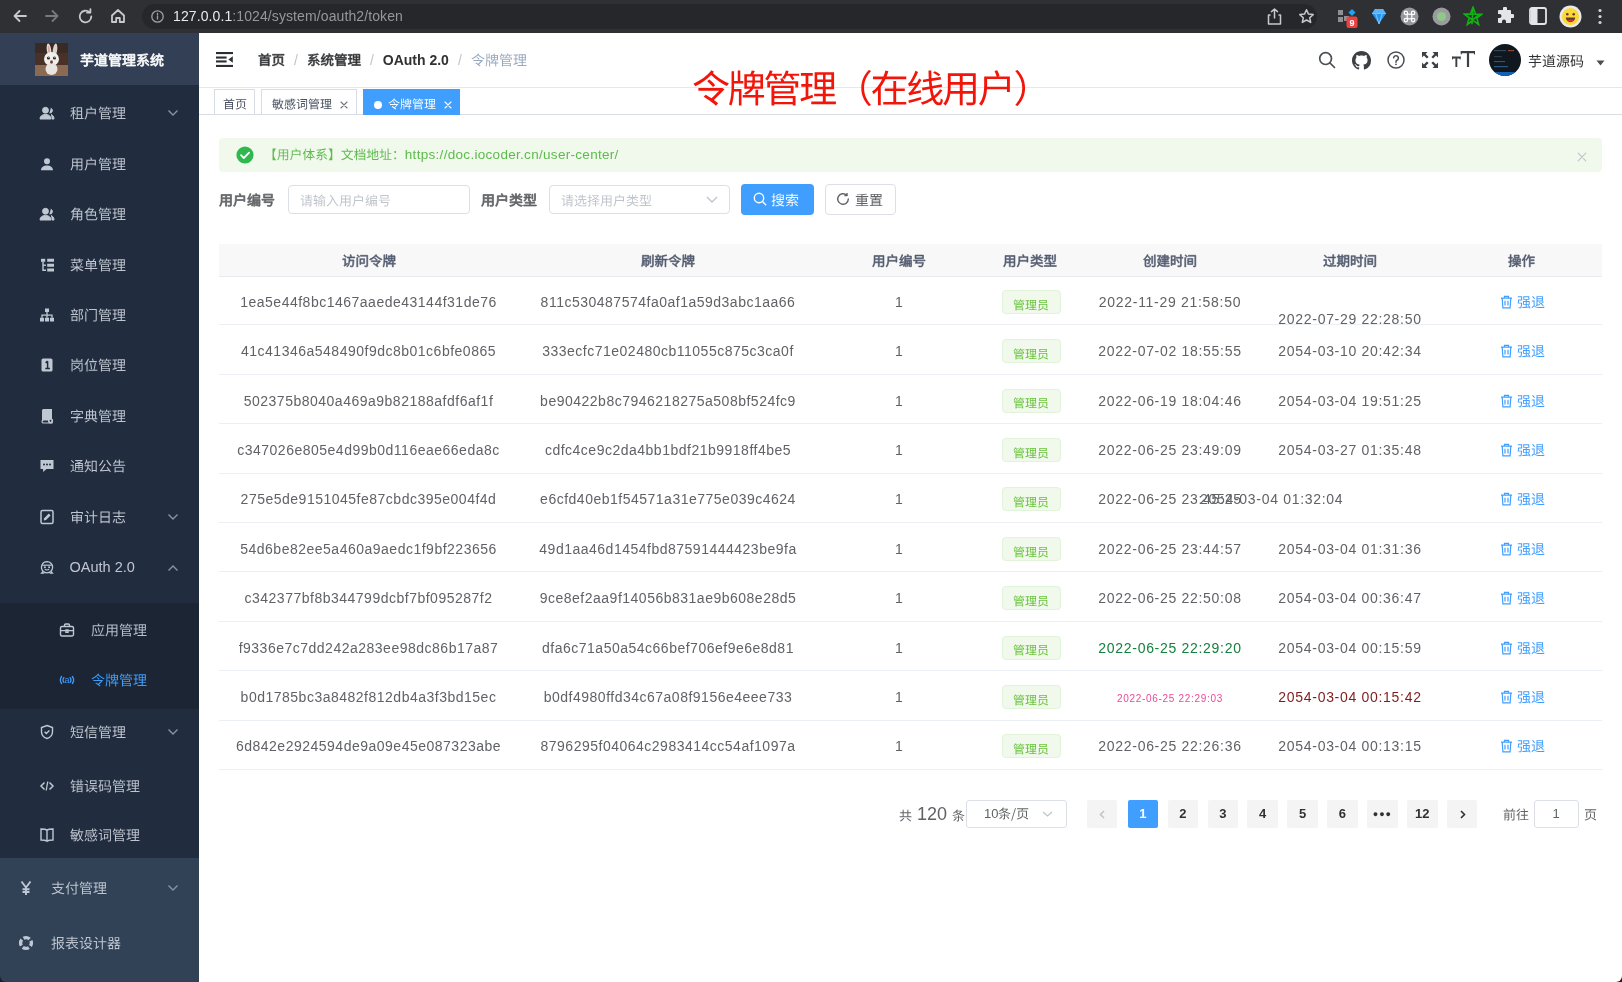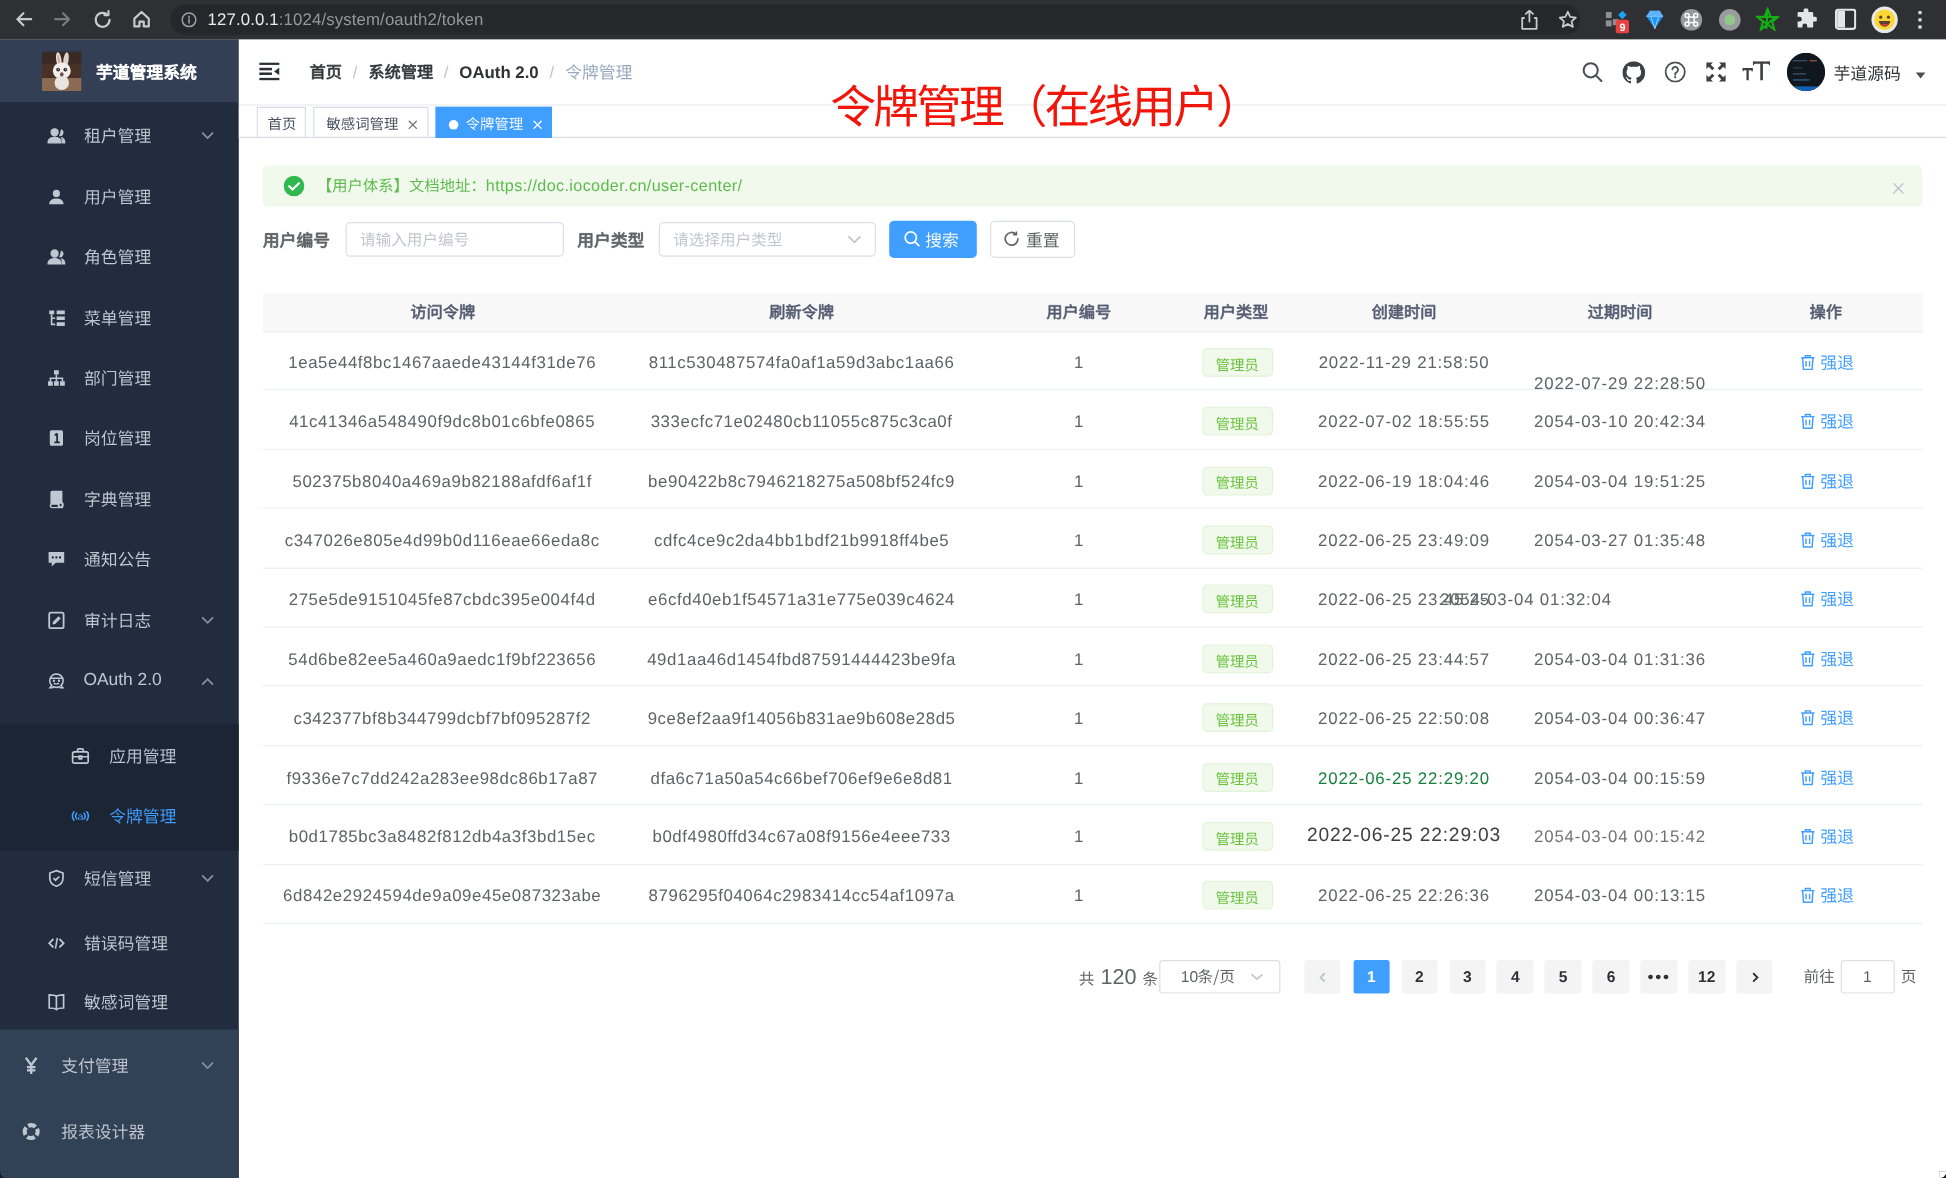--- a/index.html
+++ b/index.html
@@ -691,22 +691,22 @@
     <div class="abs" style="left:218.5px;top:686.9px;width:300px;text-align:center;line-height:20px;white-space:nowrap"><span style="font-size:14px;color:#606266;letter-spacing:.5px">b0d1785bc3a8482f812db4a3f3bd15ec</span></div>
     <div class="abs" style="left:518px;top:686.9px;width:300px;text-align:center;line-height:20px;white-space:nowrap"><span style="font-size:14px;color:#606266;letter-spacing:.5px">b0df4980ffd34c67a08f9156e4eee733</span></div>
     <div class="abs" style="left:749px;top:686.9px;width:300px;text-align:center;line-height:20px;white-space:nowrap"><span style="font-size:14px;color:#606266">1</span></div>
     <div class="abs" style="left:1001.5px;top:684.9px;width:59px;height:24px;background:#f0f9eb;border:1px solid #e1f3d8;border-radius:4px;text-align:center">
       <div style="margin-top:4.5px"><svg class="z" style="width:36px;height:12px;vertical-align:-1.44px;color:#67c23a;" viewBox="0 0 3000 1000" fill="currentColor">
           <use href="#g7BA1" x="0"></use>
           <use href="#g7406" x="1000"></use>
           <use href="#g5458" x="2000"></use>
         </svg></div>
     </div>
-    <div class="abs" style="left:1020px;top:686.9px;width:300px;text-align:center;line-height:20px;white-space:nowrap"><span style="font-size:16px;color:#404040;letter-spacing:.7px">2022-06-25 22:29:03</span></div>
-    <div class="abs" style="left:1200px;top:686.9px;width:300px;text-align:center;line-height:20px;white-space:nowrap"><span style="font-size:14px;color:#737373;letter-spacing:.7px">2054-03-04 00:15:42</span></div>
+    <div class="abs" style="left:1020px;top:686.9px;width:300px;text-align:center;line-height:20px;white-space:nowrap"><span style="font-size:10px;color:#ec4899;letter-spacing:.7px">2022-06-25 22:29:03</span></div>
+    <div class="abs" style="left:1200px;top:686.9px;width:300px;text-align:center;line-height:20px;white-space:nowrap"><span style="font-size:14px;color:#7f1d1d;letter-spacing:.7px">2054-03-04 00:15:42</span></div>
     <svg class="i" style="left:1500px;top:689.9px" width="13" height="14" viewBox="0 0 13 14" fill="none" stroke="#409eff" stroke-width="1.2">
       <path d="M1 3.2h11M4.5 3V1.4h4V3M2.2 3.4l.7 9.4h7.2l.7-9.4M5 5.8v4.6M8 5.8v4.6"></path>
     </svg>
     <div style="position:absolute;left:1517px;top:689.9px;line-height:14px;"><svg class="z" style="width:28px;height:14px;vertical-align:-1.68px;color:#409eff;" viewBox="0 0 2000 1000" fill="currentColor">
         <use href="#g5F3A" x="0"></use>
         <use href="#g9000" x="1000"></use>
       </svg></div>
     <div class="abs" style="left:219px;top:721.6px;width:1383px;height:48.4px;border-bottom:1px solid #ebeef5"></div>
     <div class="abs" style="left:218.5px;top:736.3px;width:300px;text-align:center;line-height:20px;white-space:nowrap"><span style="font-size:14px;color:#606266;letter-spacing:.5px">6d842e2924594de9a09e45e087323abe</span></div>
     <div class="abs" style="left:518px;top:736.3px;width:300px;text-align:center;line-height:20px;white-space:nowrap"><span style="font-size:14px;color:#606266;letter-spacing:.5px">8796295f04064c2983414cc54af1097a</span></div>

